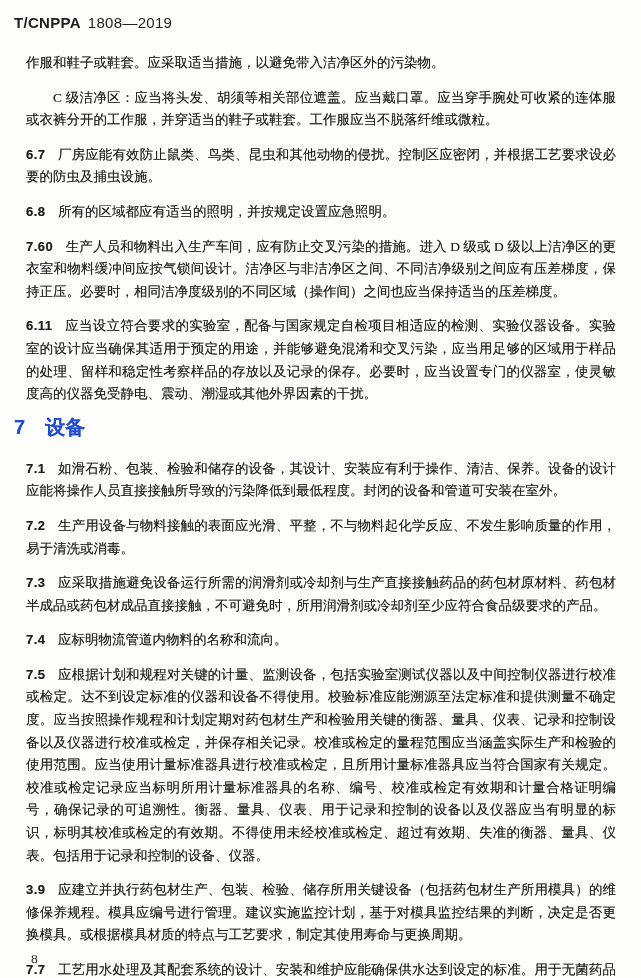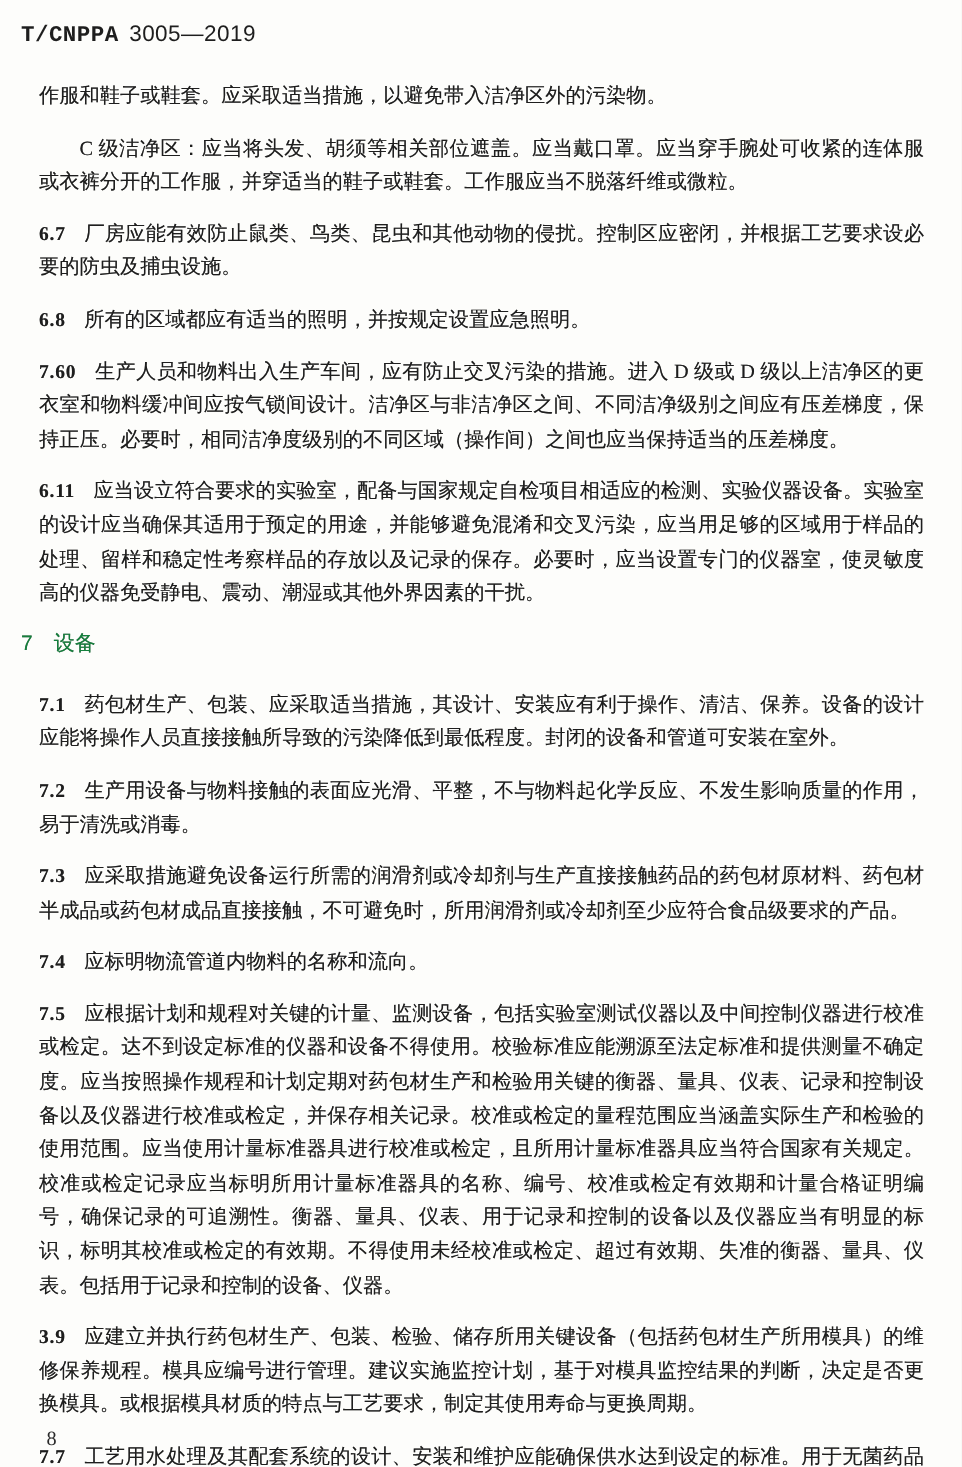--- a/index.html
+++ b/index.html
@@ -21,94 +21,94 @@
   }
   .doc-header {
     font-size: 15px;
     line-height: 18px;
     margin-bottom: 20px;
     letter-spacing: 0.3px;
     white-space: nowrap;
   }
   .hdr-code {
     font-weight: bold;
-    font-family: Liberation Mono, monospace;
+    font-family: Liberation Sans, sans-serif;
   }
   .hdr-num {
     font-family: "Liberation Sans", "DejaVu Sans", sans-serif;
     font-weight: 500;
     margin-left: 7px;
   }
   .doc-body p {
     margin: 12px;
     font-size: 13.5px;
     line-height: 22.6px;
     text-align: justify;
     text-justify: inter-character;
     text-shadow: 0 0 0.4px rgba(20,20,20,0.55);
   }
   .indent {
     text-indent: 2em;
   }
   .clause .num {
-    font-family: Liberation Serif, serif;
+    font-family: Liberation Sans, sans-serif;
     font-weight: 600;
     font-size: 13px;
     margin-right: 0.95em;
     letter-spacing: 0.5px;
   }
   .section-heading {
     margin: 12px 0 22px 0;
     font-family: "Liberation Sans", "DejaVu Sans", sans-serif;
-    font-weight: 400;
-    font-size: 14px;
+    font-weight: 700;
+    font-size: 20px;
     line-height: 18px;
-    color: #15803d;
+    color: #1d4ed8;
     text-shadow: 0 0 0.4px rgba(20,20,20,0.6);
   }
   .section-heading .num {
     margin-right: 1em;
   }
   .page-number {
     position: absolute;
     left: 31px;
     bottom: 11px;
     font-size: 13.5px;
     font-family: "Liberation Serif", serif;
     color: #2a2a2a;
   }
 </style>
 </head>
 <body>
 
 <div class="page">
 
   <div class="doc-header">
-    <span class="hdr-code">T/CNPPA</span><span class="hdr-num">3005—2019</span>
+    <span class="hdr-code">T/CNPPA</span><span class="hdr-num">1808—2019</span>
   </div>
 
   <div class="doc-body">
 
     <p>作服和鞋子或鞋套。应采取适当措施，以避免带入洁净区外的污染物。</p>
 
     <p class="indent">C 级洁净区：应当将头发、胡须等相关部位遮盖。应当戴口罩。应当穿手腕处可收紧的连体服或衣裤分开的工作服，并穿适当的鞋子或鞋套。工作服应当不脱落纤维或微粒。</p>
 
 
     <p class="clause"><span class="num">6.7</span><span class="txt">厂房应能有效防止鼠类、鸟类、昆虫和其他动物的侵扰。控制区应密闭，并根据工艺要求设必要的防虫及捕虫设施。</span></p>
 
     <p class="clause"><span class="num">6.8</span><span class="txt">所有的区域都应有适当的照明，并按规定设置应急照明。</span></p>
 
 
     <p class="clause"><span class="num">7.60</span><span class="txt">生产人员和物料出入生产车间，应有防止交叉污染的措施。进入 D 级或 D 级以上洁净区的更衣室和物料缓冲间应按气锁间设计。洁净区与非洁净区之间、不同洁净级别之间应有压差梯度，保持正压。必要时，相同洁净度级别的不同区域（操作间）之间也应当保持适当的压差梯度。</span></p>
 
     <p class="clause"><span class="num">6.11</span><span class="txt">应当设立符合要求的实验室，配备与国家规定自检项目相适应的检测、实验仪器设备。实验室的设计应当确保其适用于预定的用途，并能够避免混淆和交叉污染，应当用足够的区域用于样品的处理、留样和稳定性考察样品的存放以及记录的保存。必要时，应当设置专门的仪器室，使灵敏度高的仪器免受静电、震动、潮湿或其他外界因素的干扰。</span></p>
 
     <h2 class="section-heading"><span class="num">7</span><span>设备</span></h2>
 
-    <p class="clause"><span class="num">7.1</span><span class="txt">药包材生产、包装、应采取适当措施，其设计、安装应有利于操作、清洁、保养。设备的设计应能将操作人员直接接触所导致的污染降低到最低程度。封闭的设备和管道可安装在室外。</span></p>
+    <p class="clause"><span class="num">7.1</span><span class="txt">如滑石粉、包装、检验和储存的设备，其设计、安装应有利于操作、清洁、保养。设备的设计应能将操作人员直接接触所导致的污染降低到最低程度。封闭的设备和管道可安装在室外。</span></p>
 
     <p class="clause"><span class="num">7.2</span><span class="txt">生产用设备与物料接触的表面应光滑、平整，不与物料起化学反应、不发生影响质量的作用，易于清洗或消毒。</span></p>
 
     <p class="clause"><span class="num">7.3</span><span class="txt">应采取措施避免设备运行所需的润滑剂或冷却剂与生产直接接触药品的药包材原材料、药包材半成品或药包材成品直接接触，不可避免时，所用润滑剂或冷却剂至少应符合食品级要求的产品。</span></p>
 
     <p class="clause"><span class="num">7.4</span><span class="txt">应标明物流管道内物料的名称和流向。</span></p>
 
     <p class="clause"><span class="num">7.5</span><span class="txt">应根据计划和规程对关键的计量、监测设备，包括实验室测试仪器以及中间控制仪器进行校准或检定。达不到设定标准的仪器和设备不得使用。校验标准应能溯源至法定标准和提供测量不确定度。应当按照操作规程和计划定期对药包材生产和检验用关键的衡器、量具、仪表、记录和控制设备以及仪器进行校准或检定，并保存相关记录。校准或检定的量程范围应当涵盖实际生产和检验的使用范围。应当使用计量标准器具进行校准或检定，且所用计量标准器具应当符合国家有关规定。校准或检定记录应当标明所用计量标准器具的名称、编号、校准或检定有效期和计量合格证明编号，确保记录的可追溯性。衡器、量具、仪表、用于记录和控制的设备以及仪器应当有明显的标识，标明其校准或检定的有效期。不得使用未经校准或检定、超过有效期、失准的衡器、量具、仪表。包括用于记录和控制的设备、仪器。</span></p>
 
     <p class="clause"><span class="num">3.9</span><span class="txt">应建立并执行药包材生产、包装、检验、储存所用关键设备（包括药包材生产所用模具）的维修保养规程。模具应编号进行管理。建议实施监控计划，基于对模具监控结果的判断，决定是否更换模具。或根据模具材质的特点与工艺要求，制定其使用寿命与更换周期。</span></p>

